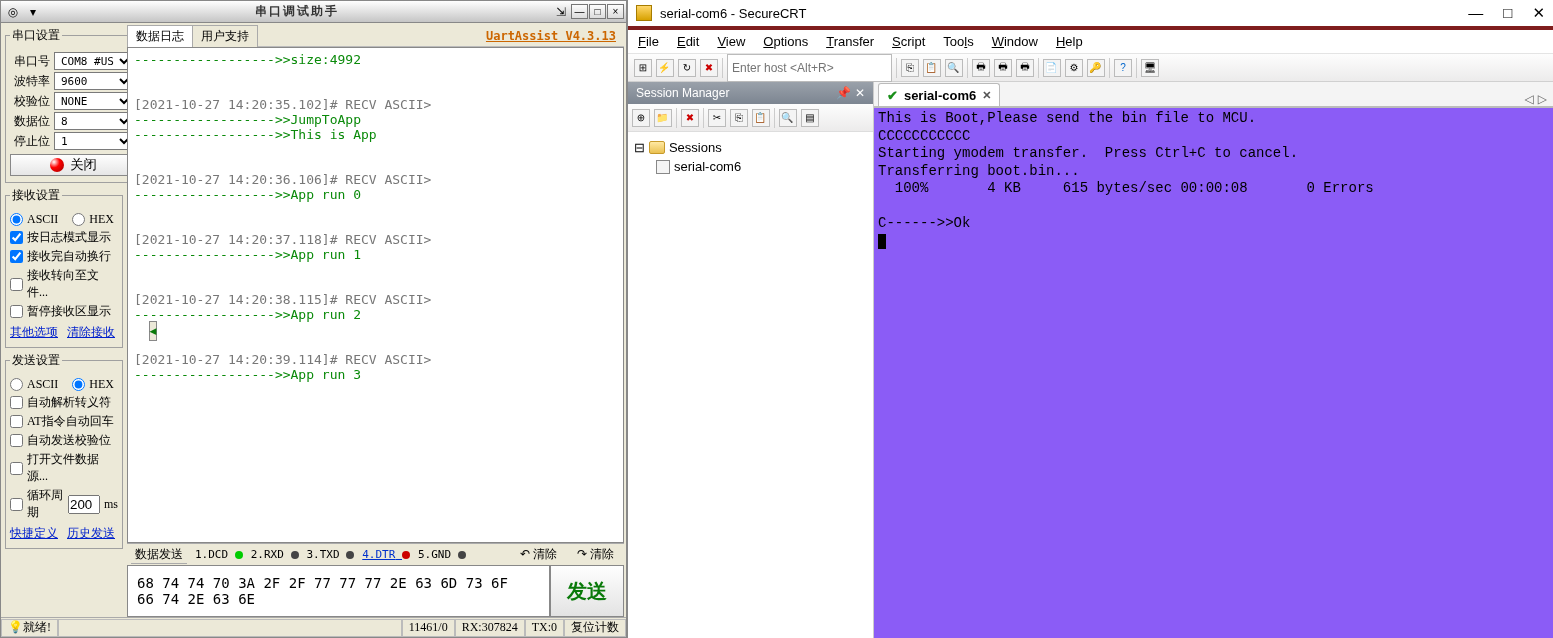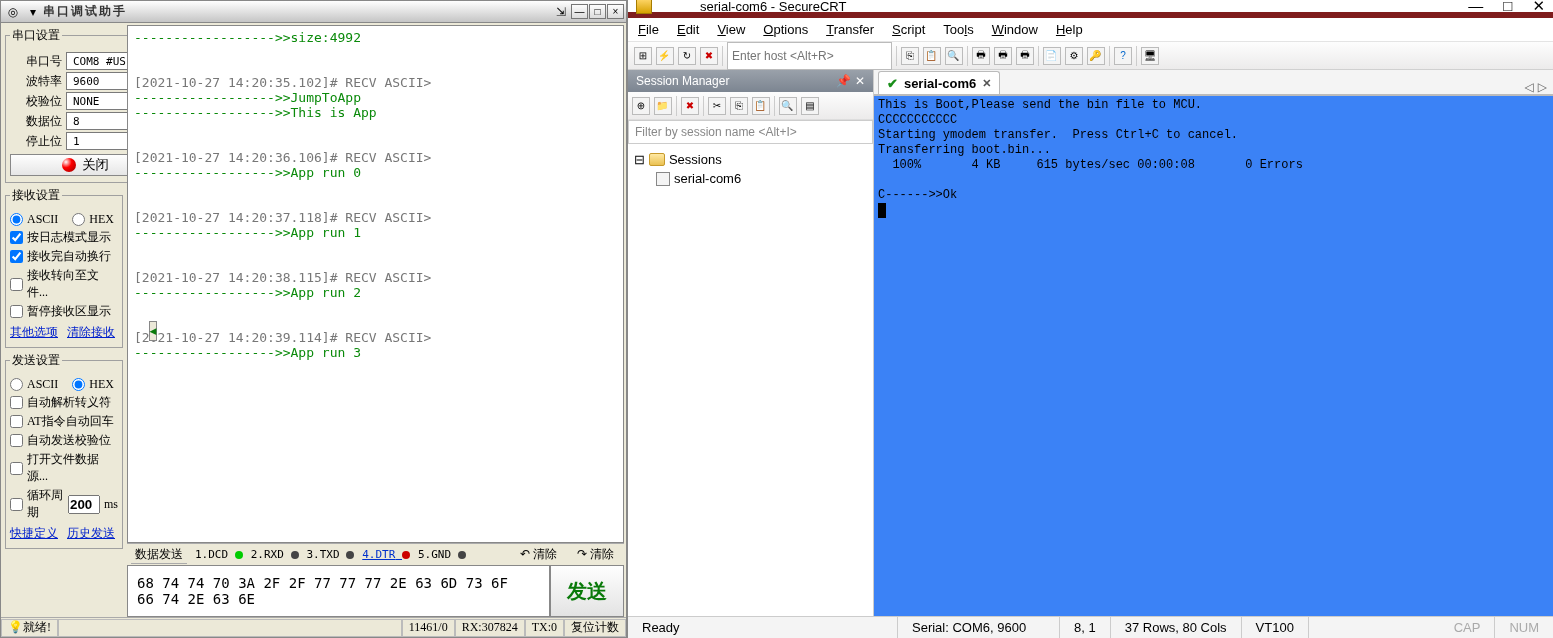--- a/index.html
+++ b/index.html
@@ -2,29 +2,29 @@
 <html><head>
 <meta charset="utf-8">
 <style>
 * { margin: 0; padding: 0; box-sizing: border-box; }
 body { font-family: "Microsoft YaHei", Arial, sans-serif; font-size: 12px; background: #fff; display: flex; width: 1553px; height: 638px; overflow: hidden; }
 
 
 .left-app { width: 627px; height: 638px; background: #ece9d8; border: 1px solid #888; display: flex; flex-direction: column; position: relative; }
 .left-titlebar { height: 22px; background: linear-gradient(to bottom, #fff, #c5c5c5); border-bottom: 1px solid #888; display: flex; align-items: center; padding: 0 2px; }
 .left-titlebar .icon-slot { width: 20px; height: 16px; display: flex; align-items: center; justify-content: center; }
-.left-titlebar .title { flex: 1; text-align: left; font-weight: bold; color: #333; font-family: Liberation Sans, sans-serif; letter-spacing: 2px; }
+.left-titlebar .title { flex: 1; text-align: center; font-weight: bold; color: #333; font-family: Liberation Sans, sans-serif; letter-spacing: 2px; }
 .win-btns { display: flex; gap: 1px; }
 .win-btn { width: 17px; height: 15px; background: linear-gradient(#fdfdfd,#dcdcdc); border: 1px solid #777; font-size: 10px; display:flex; align-items:center; justify-content:center; }
 
 .left-body { flex: 1; display: flex; }
 .left-sidebar { width: 126px; padding: 4px; display: flex; flex-direction: column; gap: 4px; }
 .group { border: 1px solid #a0a0a0; padding: 4px 4px 6px 4px; background: #ece9d8; }
 .group-title { margin-top: -10px; margin-bottom: 2px; background: #ece9d8; display: inline-block; padding: 0 2px; font-family: "SimSun"; }
-.field-row { display: flex; align-items: center; margin: 2px 16px; font-family: "SimSun"; }
+.field-row { display: flex; align-items: center; margin: 2px 4px; font-family: "SimSun"; }
 .field-row label { width: 40px; }
 .field-row select, .field-row input.txt { flex: 1; height: 18px; border: 1px solid #7a7a7a; background: #fff; font-family: Consolas, monospace; font-size: 11px; padding: 0 2px; }
 .close-btn { width: 100%; height: 22px; margin-top: 4px; border: 1px solid #888; background: linear-gradient(#fefefe,#e6e6e6); display: flex; align-items: center; justify-content: center; gap: 6px; font-family: "SimSun"; }
 .red-dot { width: 14px; height: 14px; border-radius: 50%; background: radial-gradient(circle at 4px 4px, #fff, #f00 40%, #900); }
 
 .chk-row, .radio-row { display: flex; align-items: center; gap: 4px; margin: 2px 0; font-family: "SimSun"; }
 .link-row { margin-top: 4px; font-family: "SimSun"; }
 .link-row a { color: #0020cc; text-decoration: underline; }
 
 .right-pane { flex: 1; display: flex; flex-direction: column; padding: 2px 2px 0 0; }
@@ -52,21 +52,21 @@
 .send-btn { width: 74px; border: 1px solid #888; background: linear-gradient(#fefefe,#e3e3e3); font-family: "SimSun"; color: #0a7a0a; font-weight: bold; font-size: 20px; }
 
 .left-status { height: 20px; background: #ece9d8; border-top: 1px solid #aaa; display: flex; align-items: center; font-family: "SimSun"; font-size: 12px; }
 .left-status .cell { border: 1px solid #bbb; padding: 0 6px; height: 18px; display: flex; align-items: center; }
 .left-status .grow { flex: 1; }
 
 .collapse-handle { position: absolute; left: 148px; top: 320px; width: 8px; height: 20px; background: #ece9d8; border: 1px solid #888; font-size: 9px; display: flex; align-items: center; justify-content: center; color: #0a7a0a;}
 
 
 .right-app { flex: 1; height: 638px; display: flex; flex-direction: column; background: #fff; border-left: 1px solid #888; }
-.r-title { height: 18px; display: flex; align-items: center; padding: 0 8px; background: #fff; border-bottom: 6px solid #7f1d1d; gap: 40px; }
+.r-title { height: 30px; display: flex; align-items: center; padding: 0 8px; background: #fff; border-bottom: 4px solid #7f1d1d; }
 .r-title .ticon { width: 16px; height: 16px; background: linear-gradient(#ffd76a,#d7a100); border: 1px solid #a67c00; margin-right: 8px; }
 .r-title .txt { font-size: 13px; }
 .r-title .wbtns { margin-left: auto; display: flex; gap: 20px; font-size: 15px; }
 
 .r-menu { height: 24px; display: flex; align-items: center; gap: 18px; padding: 0 10px; border-bottom: 1px solid #e4e4e4; font-size: 13px; }
 .r-menu span u { text-decoration: underline; }
 
 .r-toolbar { height: 28px; display: flex; align-items: center; gap: 4px; padding: 0 6px; border-bottom: 1px solid #d0d0d0; background: linear-gradient(#fdfdfd,#ecebeb); }
 .tb-ico { width: 18px; height: 18px; border: 1px solid #bbb; background: #f4f4f4; display: flex; align-items: center; justify-content: center; font-size: 10px; }
 .tb-sep { width: 1px; height: 20px; background: #ccc; }
@@ -84,21 +84,21 @@
 .tree-row.child { padding-left: 22px; }
 .folder-ico { width: 16px; height: 13px; background: linear-gradient(#ffe9a3,#eac152); border: 1px solid #c79a2b; border-radius: 2px;}
 .sess-ico { width: 14px; height: 14px; border: 1px solid #888; background: #f4f4f4; }
 
 .terminal-wrap { flex: 1; display: flex; flex-direction: column; }
 .term-tabs { height: 26px; display: flex; align-items: flex-end; border-bottom: 2px solid #bbb; padding-left: 4px; background: #f4f4f4;}
 .term-tab { border: 1px solid #bbb; border-bottom: none; background: #fff; padding: 4px 8px 3px 8px; display: flex; align-items: center; gap: 6px; font-size: 13px; border-radius: 3px 3px 0 0;}
 .term-tab .chk { color: #1a8f1a; font-weight: bold; }
 .term-tab .cls { font-size: 11px; color: #555; font-weight:bold; }
 .term-nav { margin-left: auto; padding-right: 6px; color: #666; display:flex; gap:4px; }
-.terminal { flex: 1; background: #3b82f6; font-family: Consolas, "Courier New", monospace; font-size: 12px; padding: 2px 4px; white-space: pre; line-height: 1.25; }
+.terminal { flex: 1; background: #8b5cf6; font-family: Consolas, "Courier New", monospace; font-size: 14px; padding: 2px 4px; white-space: pre; line-height: 1.25; }
 .cursor { display: inline-block; width: 8px; height: 15px; background: #000; vertical-align: text-bottom;}
 
 .r-status { height: 22px; border-top: 1px solid #ccc; background: #f4f4f4; display: flex; align-items: center; font-size: 13px; }
 .r-status .scell { padding: 0 14px; border-right: 1px solid #ccc; height: 100%; display: flex; align-items: center; }
 </style>
 </head>
 <body>
 
 <div class="left-app">
   <div class="left-titlebar">
@@ -194,33 +194,38 @@
             <input type="checkbox" style="">
             <span>自动发送校验位</span>
           </div>
         <div class="chk-row">
             <input type="checkbox" style="">
             <span>打开文件数据源...</span>
           </div>
         <div class="chk-row">
           <input type="checkbox" style="">
           <span>循环周期</span>
-          <input class="txt" style="width: 32px; flex: 0 0 auto; font-weight: bold;" value="200">
+          <input class="txt" style="width: 32px; flex: 0 0 auto;" value="200">
           <span>ms</span>
         </div>
         <div class="link-row">
           <a href="#">快捷定义</a>&nbsp;&nbsp;
           <a href="#">历史发送</a>
         </div>
       </fieldset>
     </div>
 
     <div class="collapse-handle">◀</div>
 
     <div class="right-pane">
+      <div class="log-header">
+        <span class="tab">数据日志</span>
+        <span class="tab inactive">用户支持</span>
+        <span class="version">UartAssist V4.3.13</span>
+      </div>
 
       <div class="log-area"><span class="log-green">------------------&gt;&gt;size:4992</span>
 
 
 <span class="log-timestamp">[2021-10-27 14:20:35.102]# RECV ASCII&gt;</span>
 <span class="log-green">------------------&gt;&gt;JumpToApp</span>
 <span class="log-green">------------------&gt;&gt;This is App</span>
 
 
 <span class="log-timestamp">[2021-10-27 14:20:36.106]# RECV ASCII&gt;</span>
@@ -330,21 +335,20 @@
         <span class="tb-sep"></span>
         <span class="tb-ico" style="color:#c00">✖</span>
         <span class="tb-sep"></span>
         <span class="tb-ico">✂</span>
         <span class="tb-ico">⎘</span>
         <span class="tb-ico">📋</span>
         <span class="tb-sep"></span>
         <span class="tb-ico">🔍</span>
         <span class="tb-ico">▤</span>
       </div>
-      <div class="sm-filter">Filter by session name &lt;Alt+I&gt;</div>
       <div class="sm-tree">
         <div class="tree-row">
             <span>⊟</span>
             <span class="folder-ico"></span>
             <span>Sessions</span>
           </div>
         <div class="tree-row child">
             <span class="sess-ico"></span>
             <span>serial-com6</span>
           </div>
@@ -367,23 +371,13 @@
 CCCCCCCCCCC
 Starting ymodem transfer.  Press Ctrl+C to cancel.
 Transferring boot.bin...
   100%       4 KB     615 bytes/sec 00:00:08       0 Errors
 
 C------&gt;&gt;Ok</span>
 <span class="cursor"></span></div>
     </div>
   </div>
 
-  <div class="r-status">
-    <span class="scell" style="flex:0 0 270px">Ready</span>
-    <span class="scell" style="flex:0 0 162px">Serial: COM6, 9600</span>
-    <span class="scell">8,  1</span>
-    <span class="scell">37 Rows, 80 Cols</span>
-    <span class="scell">VT100</span>
-    <span style="flex:1"></span>
-    <span class="scell" style="color:#aaa">CAP</span>
-    <span class="scell" style="color:#aaa;border-right:none">NUM</span>
-  </div>
 </div>
 
 </body></html>

